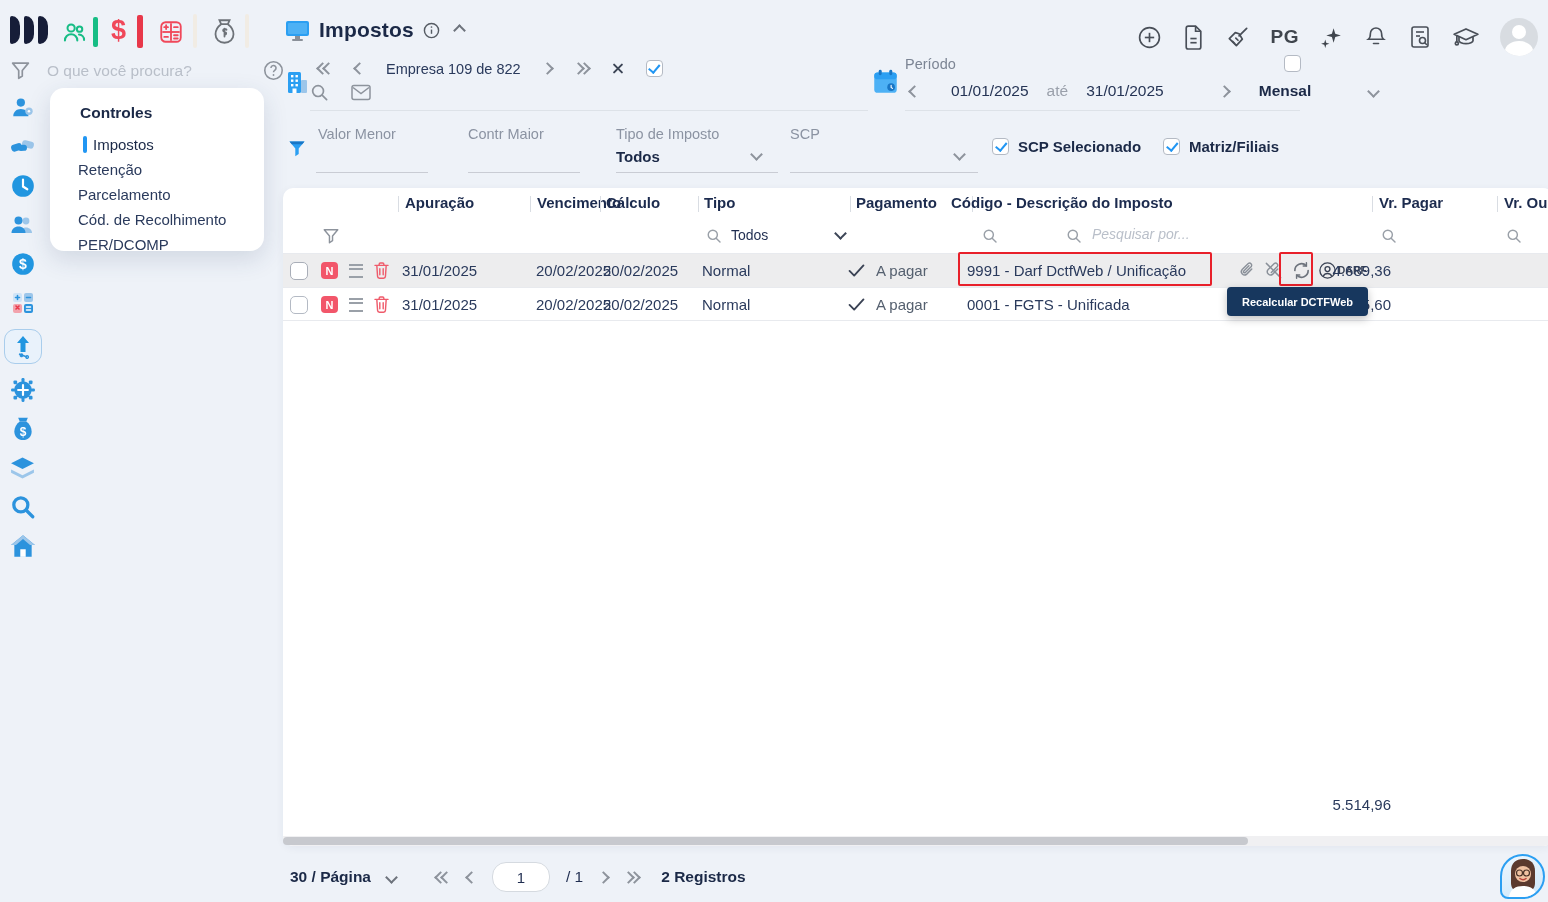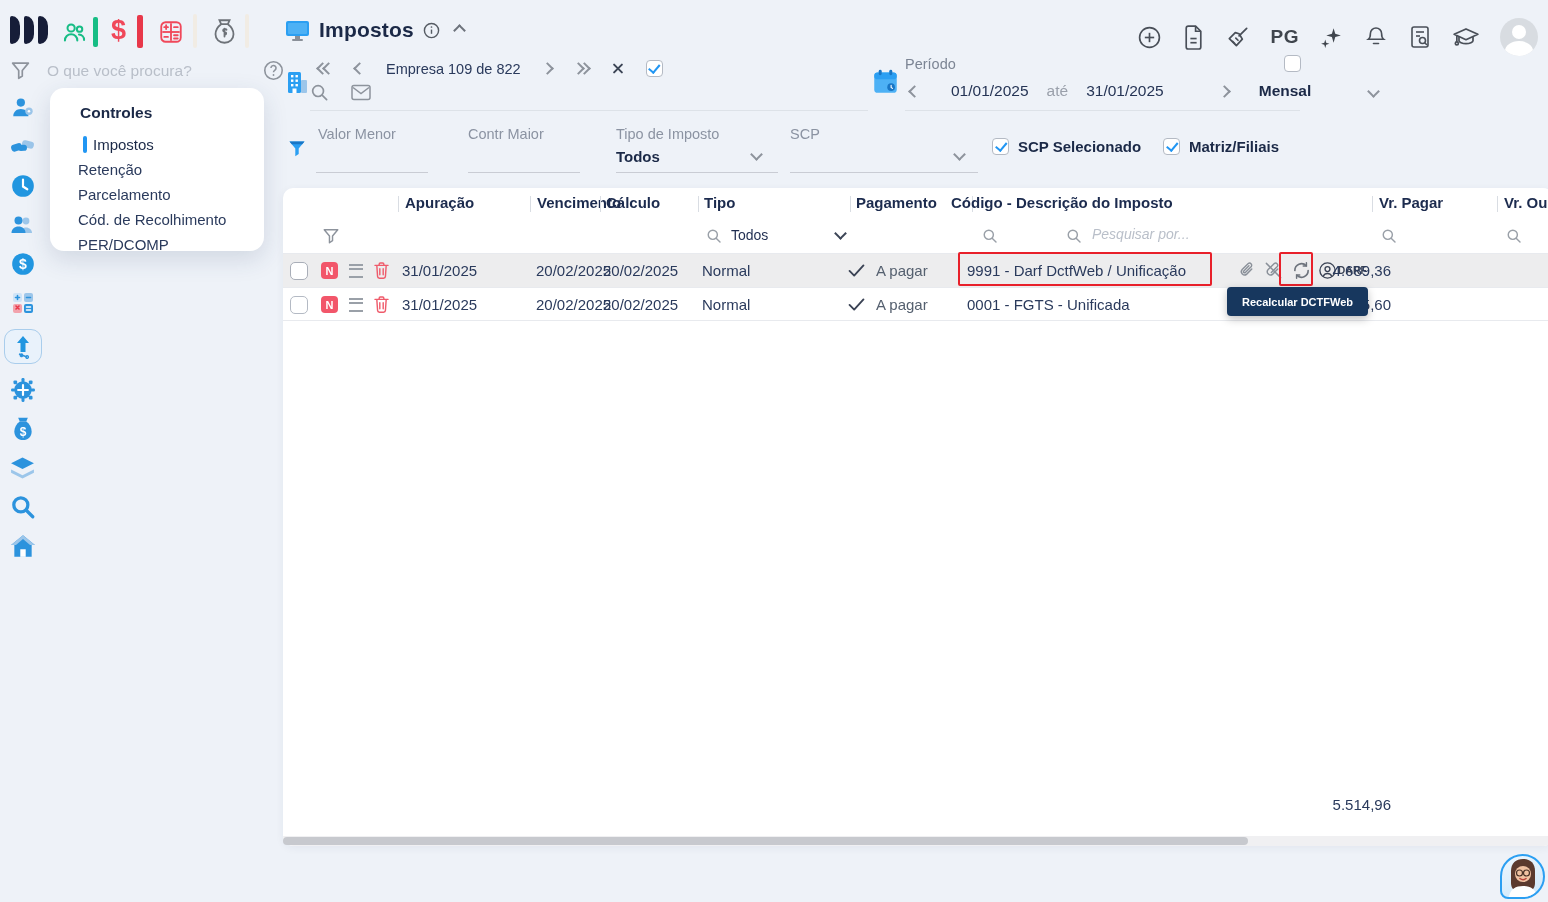--- a/index.html
+++ b/index.html
@@ -588,20 +588,38 @@
 
     <div class="tooltip" style="left:944px;top:99px;width:141px;height:29px;">Recalcular DCTFWeb</div>
 
     <span class="total" style="left:1000px;top:608px;width:108px;text-align:right;">5.514,96</span>
 
     <div class="hscroll-track">
         <div class="hscroll-thumb"></div>
       </div>
   </div>
 
+  <div class="abs footer">
+    <span class="pp-label">30 / Página</span>
+    <span class="chev d" style="border-color:#6d737c;"></span>
+    <span class="pg-gap"></span>
+    <span class="dbl">
+        <span class="chev l"></span>
+        <span class="chev l"></span>
+      </span>
+    <span class="chev l"></span>
+    <input class="page-pill" value="1" style="">
+    <span class="of-label">/ 1</span>
+    <span class="chev r"></span>
+    <span class="dbl">
+        <span class="chev r"></span>
+        <span class="chev r"></span>
+      </span>
+    <span class="records">2 Registros</span>
+  </div>
 
   <div class="abs support-avatar">
     <svg width="38" height="40" viewBox="0 0 38 40">
       <path d="M7 14c0-8 5-12 12-12s12 4 12 12v12c0 3-1 5-2 6H9c-1-1-2-3-2-6z" fill="#5b3a2e"></path>
       <circle cx="19" cy="17" r="8" fill="#f0c2a2"></circle>
       <circle cx="15.5" cy="16" r="3" fill="none" stroke="#4a3328" stroke-width="1.2"></circle>
       <circle cx="22.5" cy="16" r="3" fill="none" stroke="#4a3328" stroke-width="1.2"></circle>
       <line x1="18.5" y1="16" x2="19.5" y2="16" stroke="#4a3328" stroke-width="1.2"></line>
       <path d="M16 21.5c1.8 1.5 4.2 1.5 6 0" stroke="#b8463c" stroke-width="1.6" fill="none" stroke-linecap="round"></path>
       <path d="M5 40c1-8 7-11 14-11s13 3 14 11z" fill="#fff"></path>

